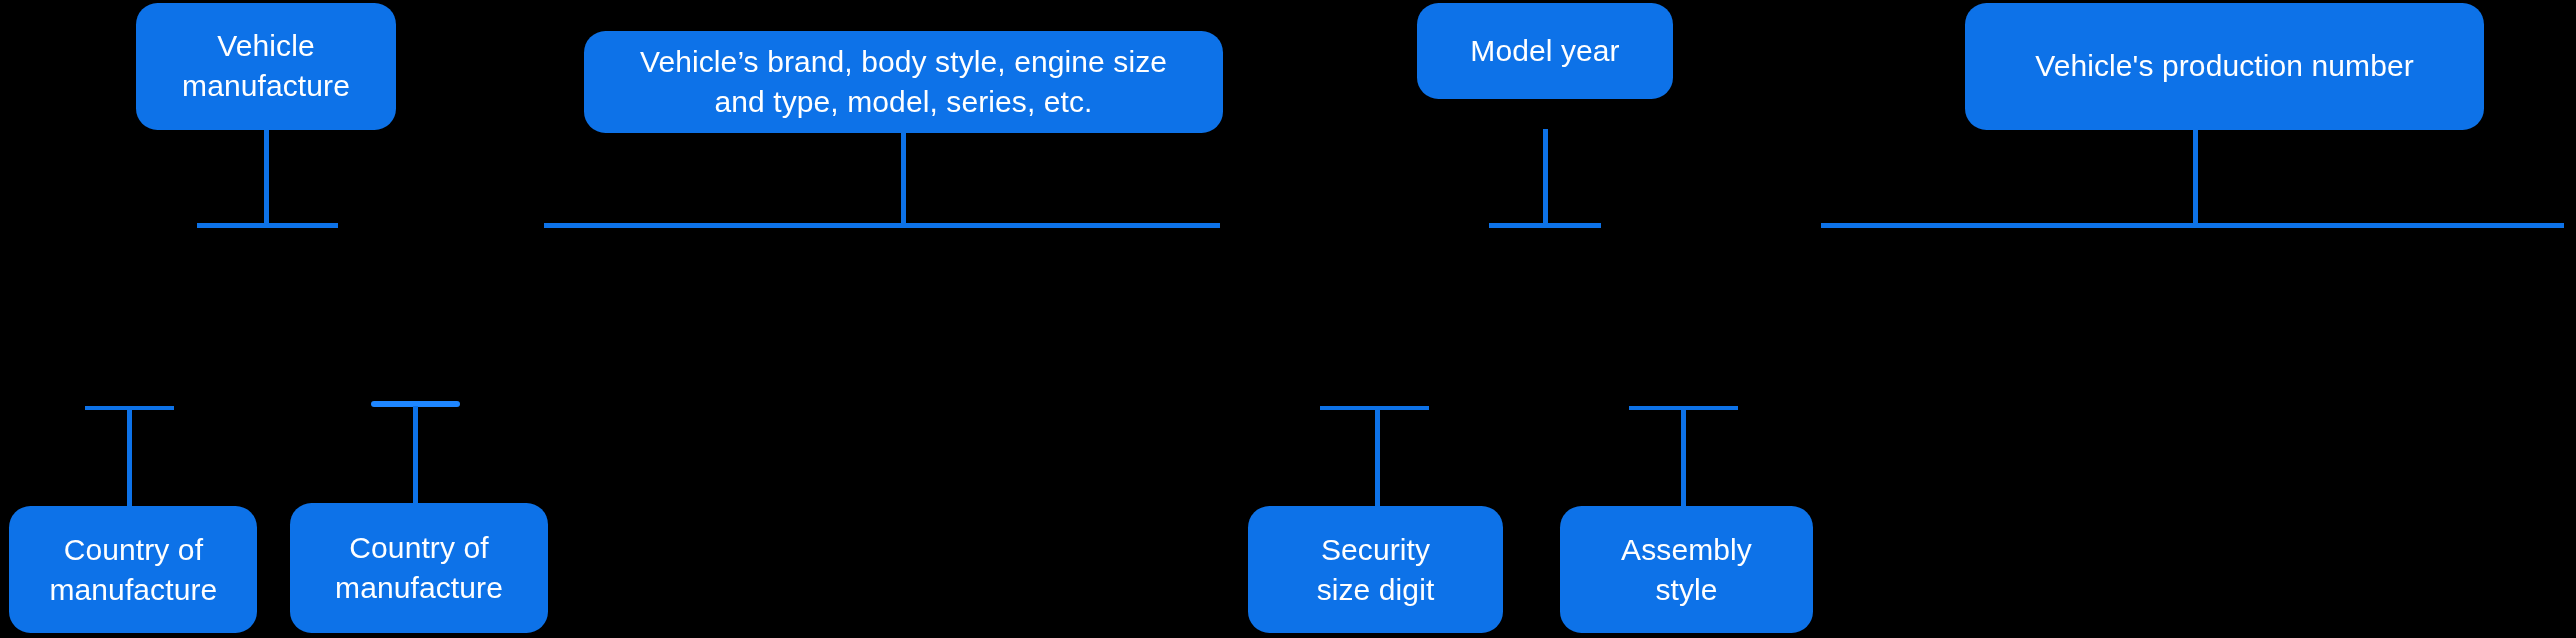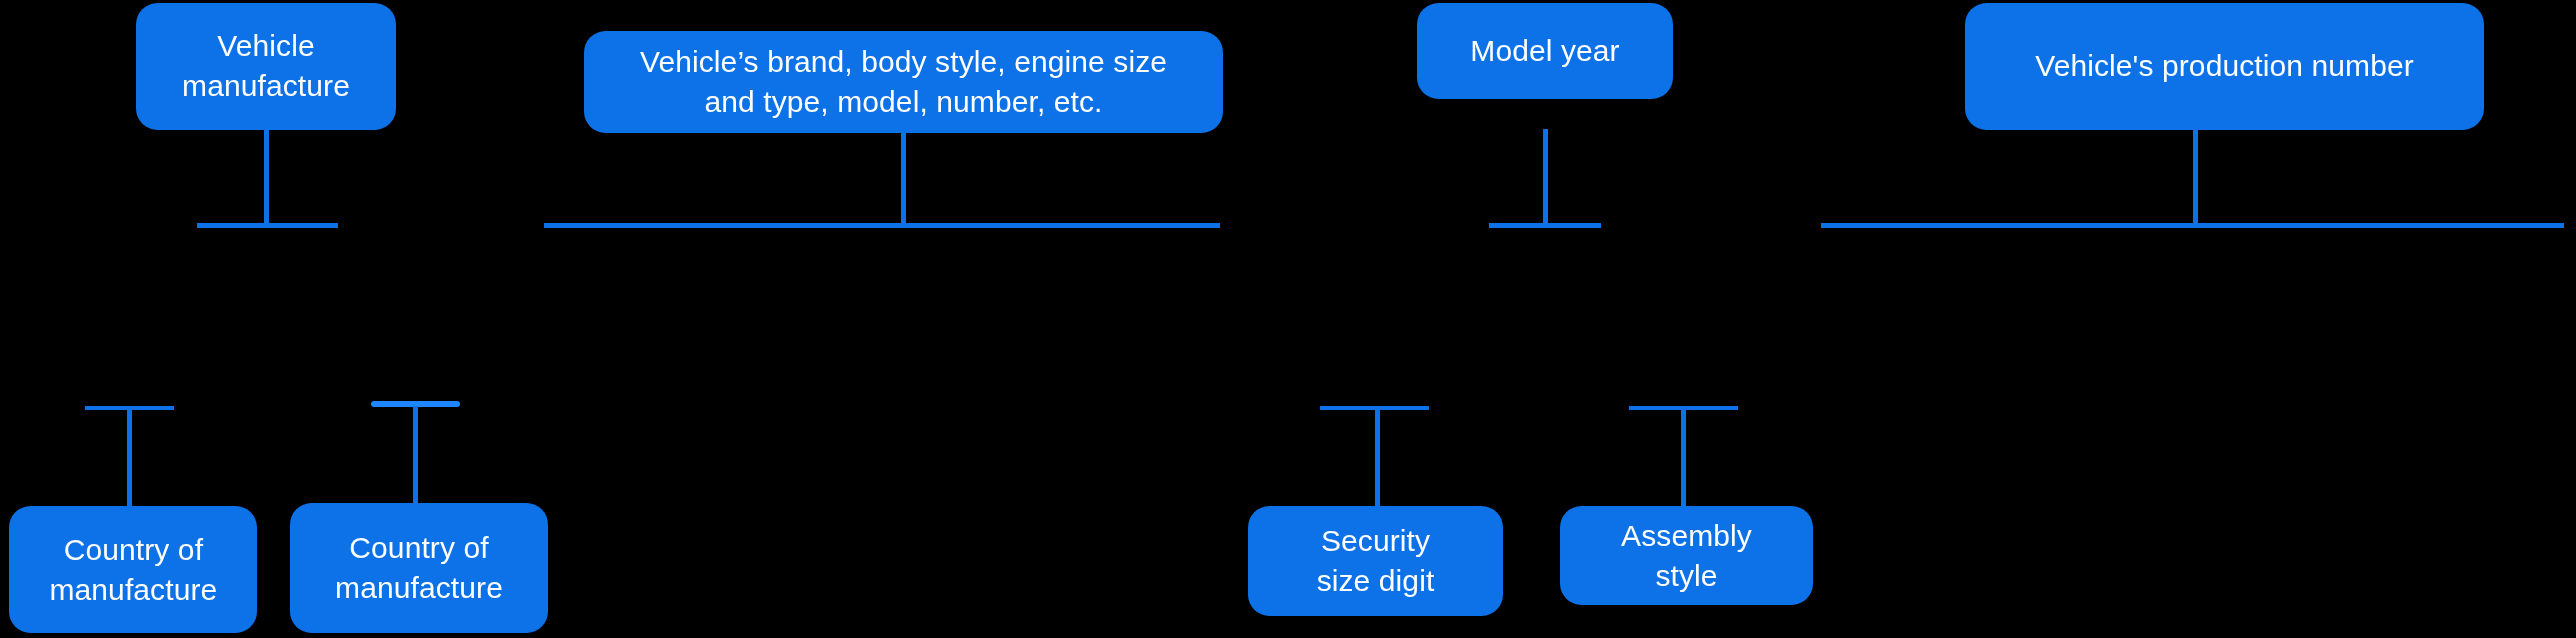--- a/index.html
+++ b/index.html
@@ -55,36 +55,36 @@
 
   
   .s-country1{left:127px;top:409px;width:4.7px;height:98px;}
   .s-country2{left:413px;top:406px;width:4.7px;height:98px;}
   .s-checkdigit{left:1375px;top:409px;width:4.7px;height:98px;}
   .s-assembly{left:1681px;top:409px;width:4.7px;height:98px;}
 
   
   .n-country1{left:9.4px;top:506px;width:248px;height:127px;}
   .n-country2{left:290px;top:503px;width:258px;height:130px;}
-  .n-checkdigit{left:1248px;top:506px;width:255px;height:110px;}
-  .n-assembly{left:1560px;top:506px;width:253px;height:99px;}
+  .n-checkdigit{left:1248px;top:506px;width:255px;height:127px;}
+  .n-assembly{left:1560px;top:506px;width:253px;height:127px;}
 </style>
 </head>
 <body>
 
 <div class="canvas">
 
   <div class="node n-manufacturer">
     <div class="line">Vehicle</div>
     <div class="line">manufacture</div>
   </div>
 
   <div class="node n-vds">
     <div class="line">Vehicle’s brand, body style, engine size</div>
-    <div class="line">and type, model, number, etc.</div>
+    <div class="line">and type, model, series, etc.</div>
   </div>
 
   <div class="node n-modelyear">
     <div class="line">Model year</div>
   </div>
 
   <div class="node n-serial">
     <div class="line">Vehicle's production number</div>
   </div>
 

